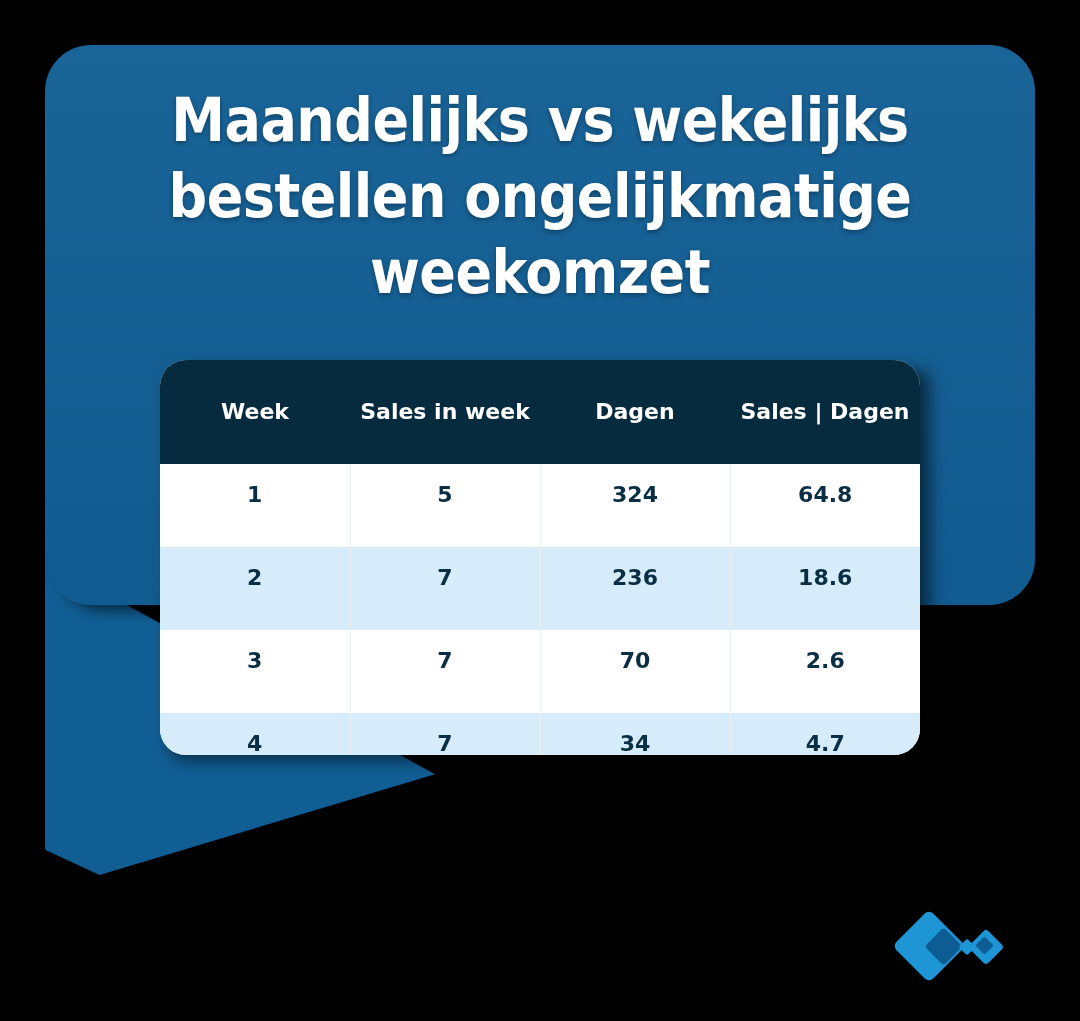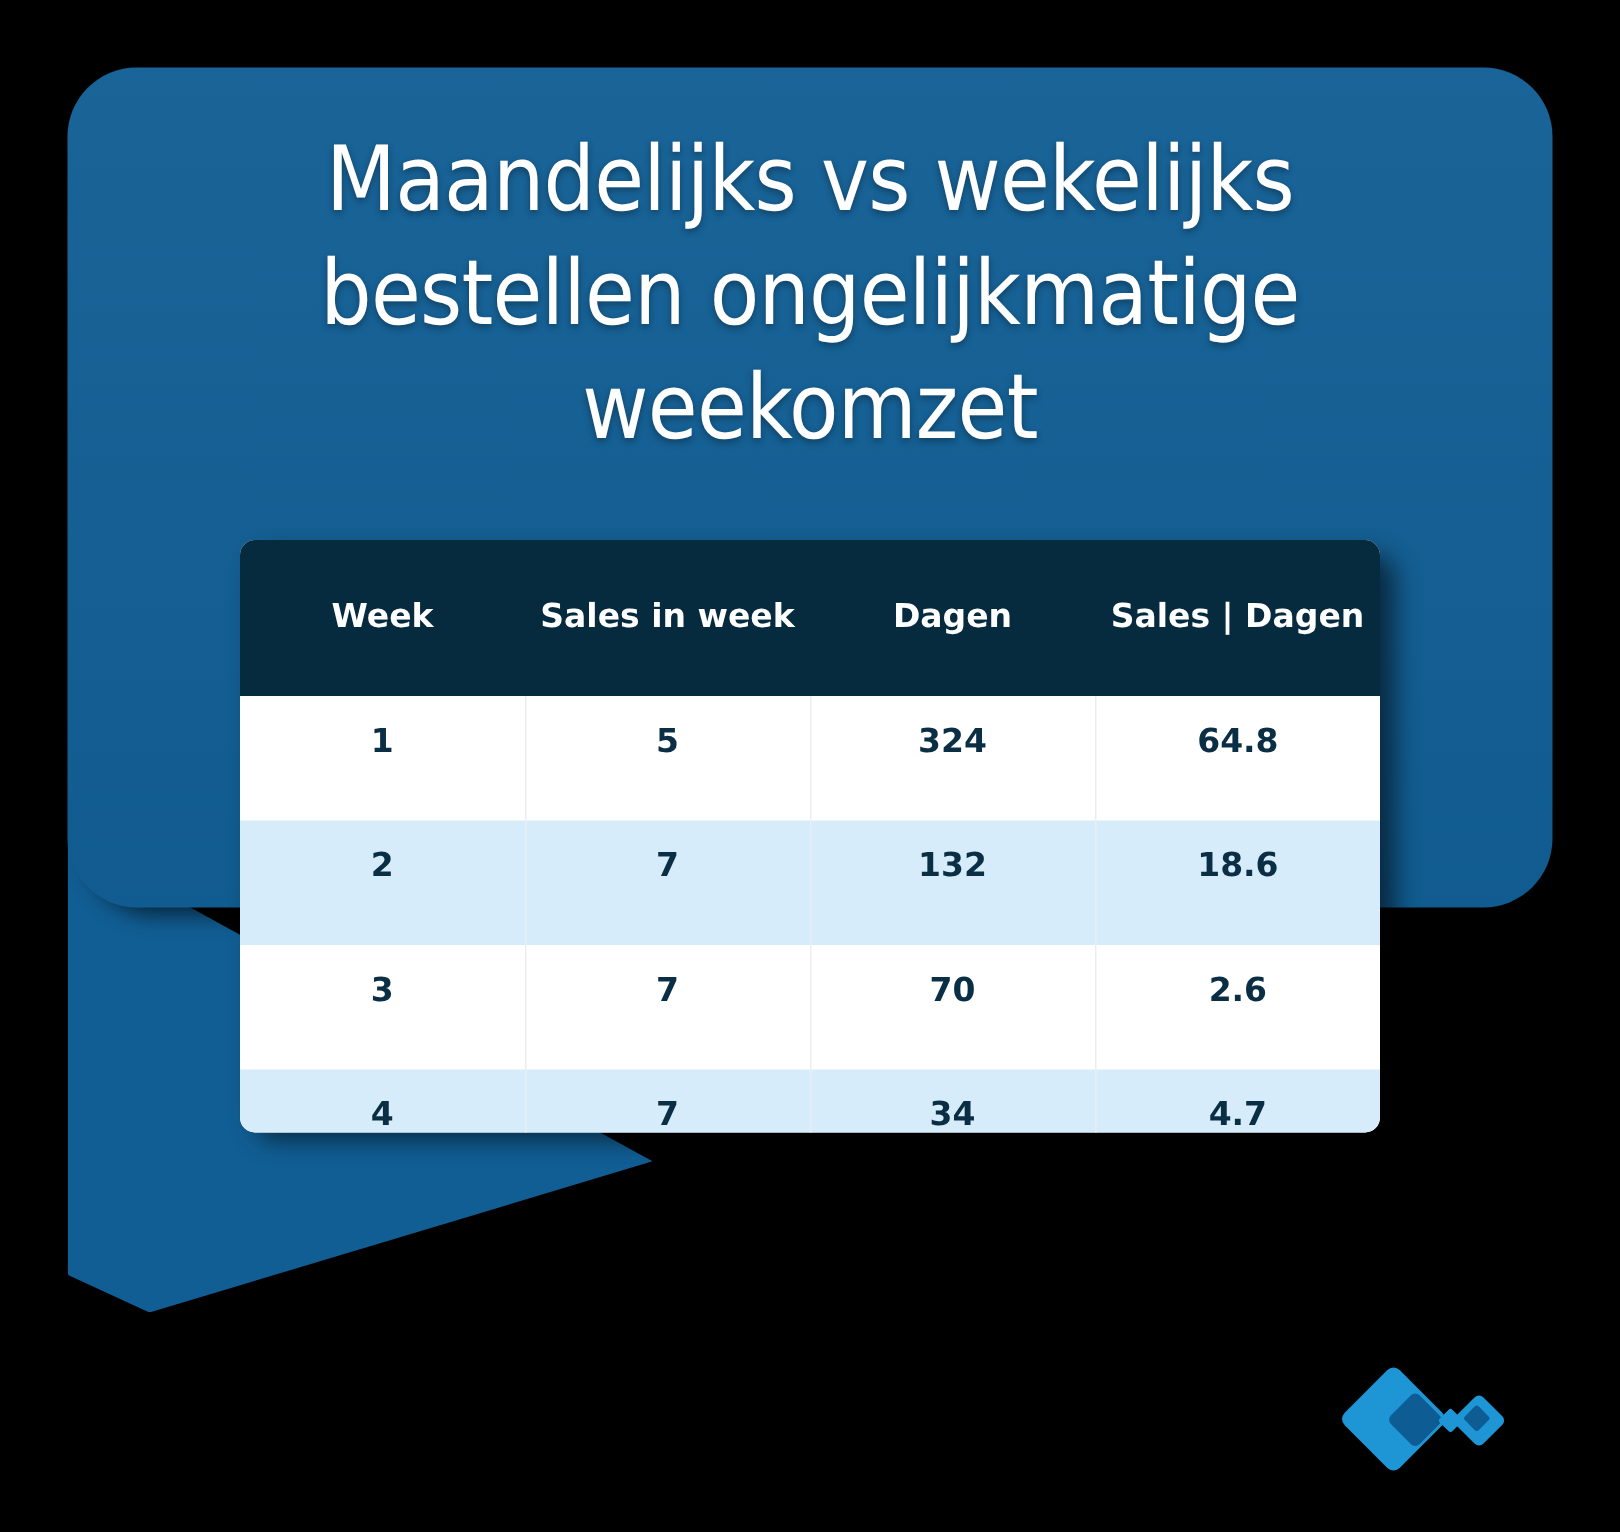--- a/index.html
+++ b/index.html
@@ -73,21 +73,21 @@
   
   .title {
     position: absolute;
     left: 45px;
     top: 82px;
     width: 990px;
     text-align: center;
     color: #FFFFFF;
     font-size: 60px;
     line-height: 76px;
-    font-weight: 400;
+    font-weight: 700;
     letter-spacing: -0.5px;
     font-family: "DejaVu Sans", "Liberation Sans", sans-serif;
     font-stretch: condensed;
     text-shadow: 0 2px 5px rgba(0,0,0,0.35);
     white-space: pre-line;
     padding: 0 10px;
     box-sizing: border-box;
     z-index: 5;
   }
 
@@ -101,21 +101,21 @@
     border-radius: 14px;
     background: rgba(0,0,0,0.55);
     filter: blur(8px);
   }
   .table-wrap {
     position: absolute;
     left: 160px;
     top: 360px;
     width: 760px;
     height: 395px;
-    border-radius: 10px;
+    border-radius: 26px;
     overflow: hidden;
     background: #FFFFFF;
     z-index: 6;
   }
   table.data-table {
     width: 100%;
     height: 100%;
     border-collapse: collapse;
     table-layout: fixed;
   }
@@ -187,21 +187,21 @@
       <tbody>
         <tr>
           <td>1</td>
           <td>5</td>
           <td>324</td>
           <td>64.8</td>
         </tr>
         <tr>
           <td>2</td>
           <td>7</td>
-          <td>132</td>
+          <td>236</td>
           <td>18.6</td>
         </tr>
         <tr>
           <td>3</td>
           <td>7</td>
           <td>70</td>
           <td>2.6</td>
         </tr>
         <tr>
           <td>4</td>

